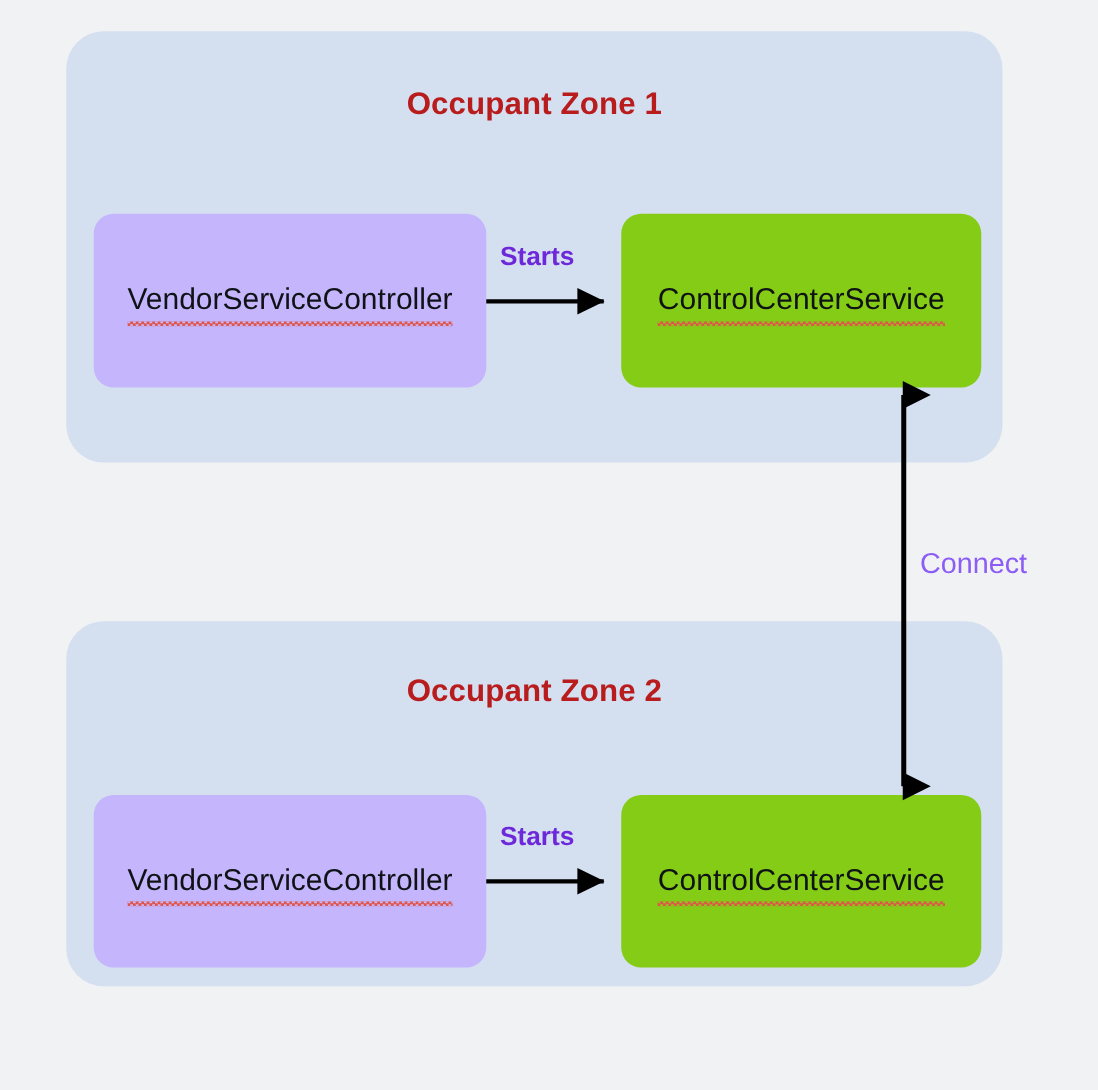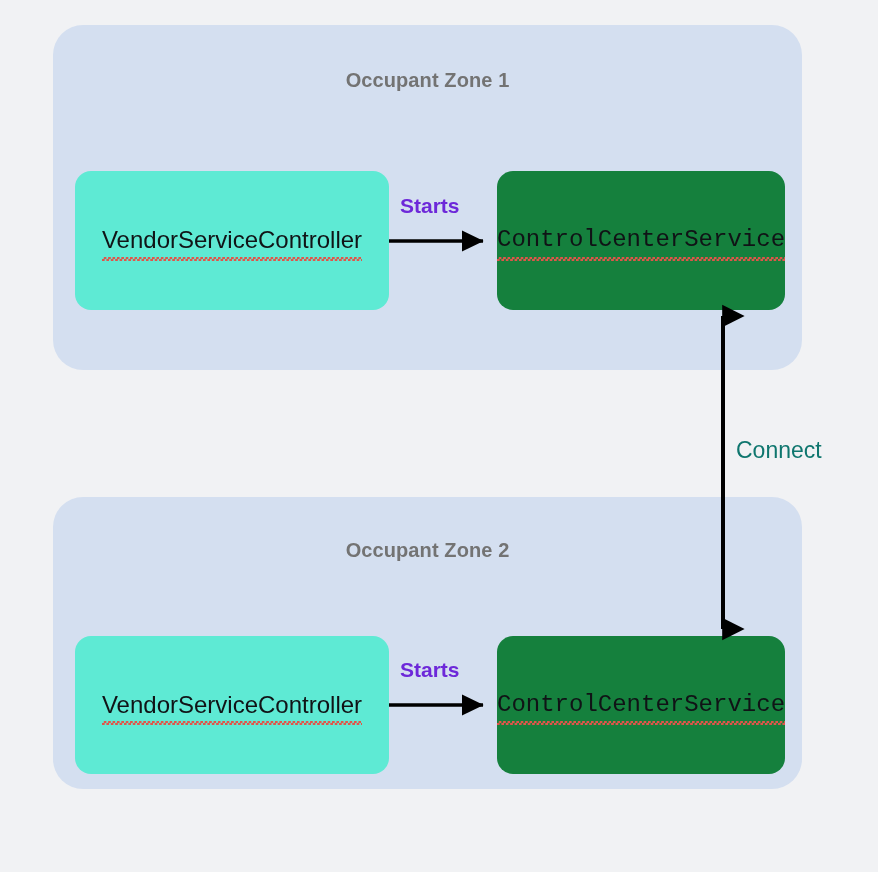--- a/index.html
+++ b/index.html
@@ -29,39 +29,39 @@
     box-sizing: border-box;
   }
   #zone-1 { left: 53px; top: 25px;  width: 749px; height: 345px; }
   #zone-2 { left: 53px; top: 497px; width: 749px; height: 292px; }
 
   .zone-title {
     position: absolute;
     left: 0;
     right: 0;
     text-align: center;
-    font-size: 20px;
+    font-size: 25px;
     font-weight: bold;
-    color: #737373;
+    color: #b91c1c;
     letter-spacing: 0.1px;
   }
   #zone-1 .zone-title { top: 44px; }
   #zone-2 .zone-title { top: 42px; }
 
   
   .node {
     position: absolute;
     border-radius: 16px;
     box-sizing: border-box;
     display: flex;
     align-items: center;
     justify-content: center;
   }
-  .node-vendor  { background: #5eead4; }
-  .node-control { background: #15803d; font-family: Liberation Mono, monospace; }
+  .node-vendor  { background: #c4b5fd; }
+  .node-control { background: #84cc16; }
 
   .node-label {
     font-size: 24px;
     color: #101316;
     white-space: nowrap;
     position: relative;
     line-height: 1.1;
   }
   
   .node-label::after {
@@ -99,21 +99,21 @@
     position: absolute;
     font-size: 21px;
     font-weight: bold;
     color: #6d28d9;
     white-space: nowrap;
   }
   .edge-label-plain {
     position: absolute;
     font-size: 23px;
     font-weight: normal;
-    color: #0f766e;
+    color: #8b5cf6;
     white-space: nowrap;
   }
   #label-starts-1 { left: 400px; top: 194px; }
   #label-starts-2 { left: 400px; top: 658px; }
   #label-connect  { left: 736px; top: 437px; }
 </style>
 </head>
 <body>
 
 <div id="diagram-canvas">

